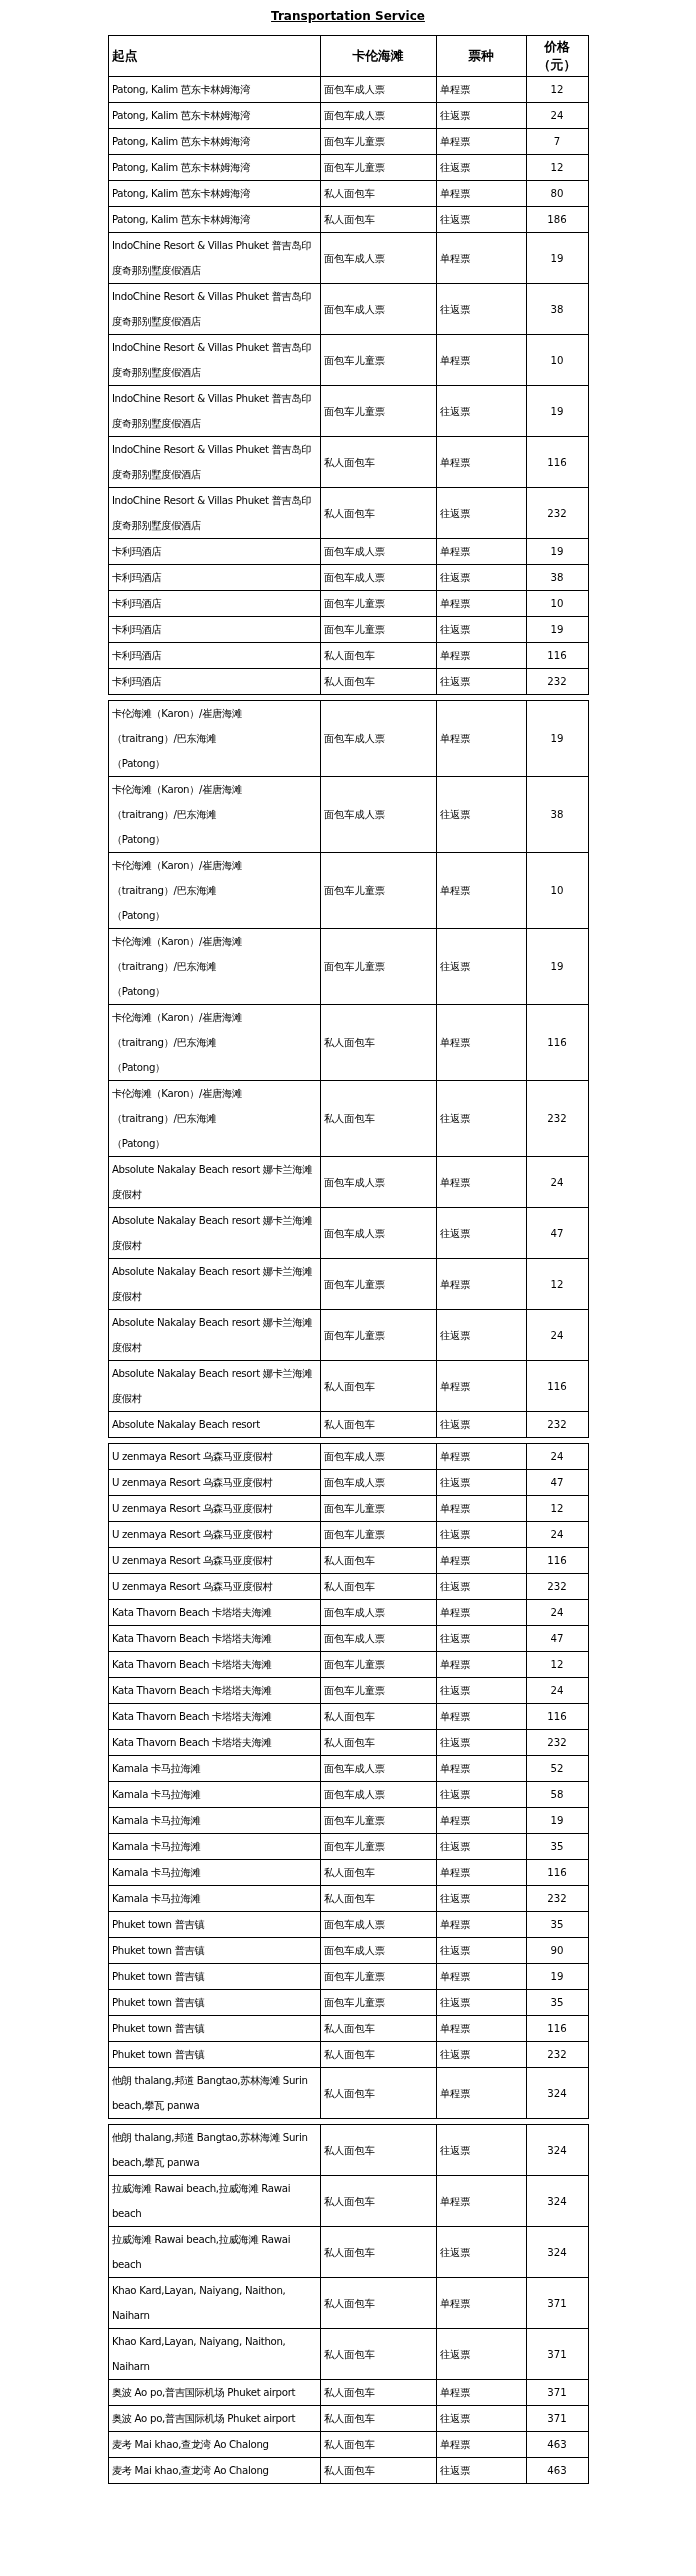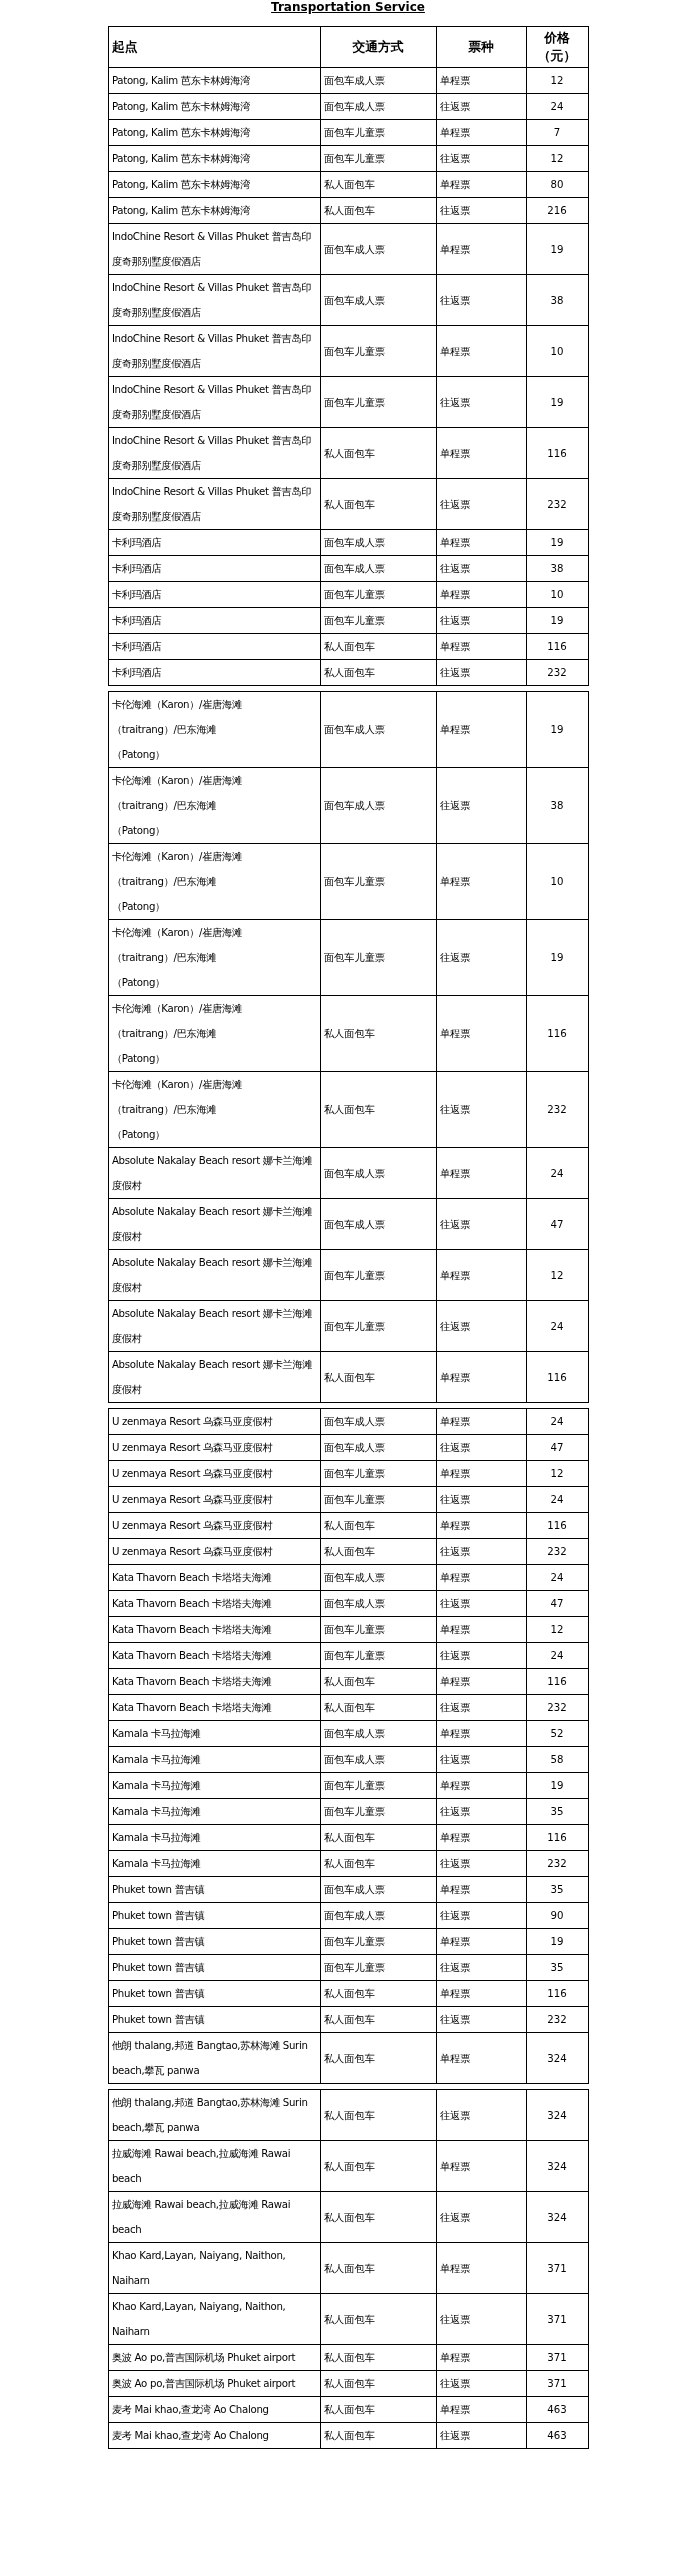--- a/index.html
+++ b/index.html
@@ -7,21 +7,21 @@
     padding: 0;
     background: #ffffff;
     color: #000000;
     font-family: "DejaVu Sans", sans-serif;
   }
   .page {
     width: 696px;
     min-height: 2576px;
     background: #ffffff;
     box-sizing: border-box;
-    padding-top: 0;
+    padding-top: 9px;
   }
   .doc-title {
     text-align: center;
     font-size: 12px;
     font-weight: bold;
     text-decoration: underline;
     color: #000;
   }
   .tables {
     margin-top: 12px;
@@ -79,21 +79,21 @@
       <table class="grid">
         <colgroup>
           <col class="w0">
           <col class="w1">
           <col class="w2">
           <col class="w3">
         </colgroup>
         <thead>
           <tr>
             <th class="h0">起点</th>
-            <th>交通方式</th>
+            <th>卡伦海滩</th>
             <th>票种</th>
             <th>
               <div class="price-line">价格</div>
               <div class="price-line">（元）</div>
             </th>
           </tr>
         </thead>
         <tbody>
           <tr>
             <td class="c0">Patong, Kalim 芭东卡林姆海湾</td>
@@ -122,21 +122,21 @@
           <tr>
             <td class="c0">Patong, Kalim 芭东卡林姆海湾</td>
             <td class="c1">私人面包车</td>
             <td class="c2">单程票</td>
             <td class="c3">80</td>
           </tr>
           <tr>
             <td class="c0">Patong, Kalim 芭东卡林姆海湾</td>
             <td class="c1">私人面包车</td>
             <td class="c2">往返票</td>
-            <td class="c3">216</td>
+            <td class="c3">186</td>
           </tr>
           <tr>
             <td class="c0">IndoChine Resort &amp; Villas Phuket 普吉岛印度奇那别墅度假酒店</td>
             <td class="c1">面包车成人票</td>
             <td class="c2">单程票</td>
             <td class="c3">19</td>
           </tr>
           <tr>
             <td class="c0">IndoChine Resort &amp; Villas Phuket 普吉岛印度奇那别墅度假酒店</td>
             <td class="c1">面包车成人票</td>
@@ -284,20 +284,26 @@
             <td class="c1">面包车儿童票</td>
             <td class="c2">往返票</td>
             <td class="c3">24</td>
           </tr>
           <tr>
             <td class="c0">Absolute Nakalay Beach resort 娜卡兰海滩度假村</td>
             <td class="c1">私人面包车</td>
             <td class="c2">单程票</td>
             <td class="c3">116</td>
           </tr>
+          <tr>
+            <td class="c0">Absolute Nakalay Beach resort</td>
+            <td class="c1">私人面包车</td>
+            <td class="c2">往返票</td>
+            <td class="c3">232</td>
+          </tr>
         </tbody>
       </table>
       <table class="grid">
         <colgroup>
           <col class="w0">
           <col class="w1">
           <col class="w2">
           <col class="w3">
         </colgroup>
         <tbody>

